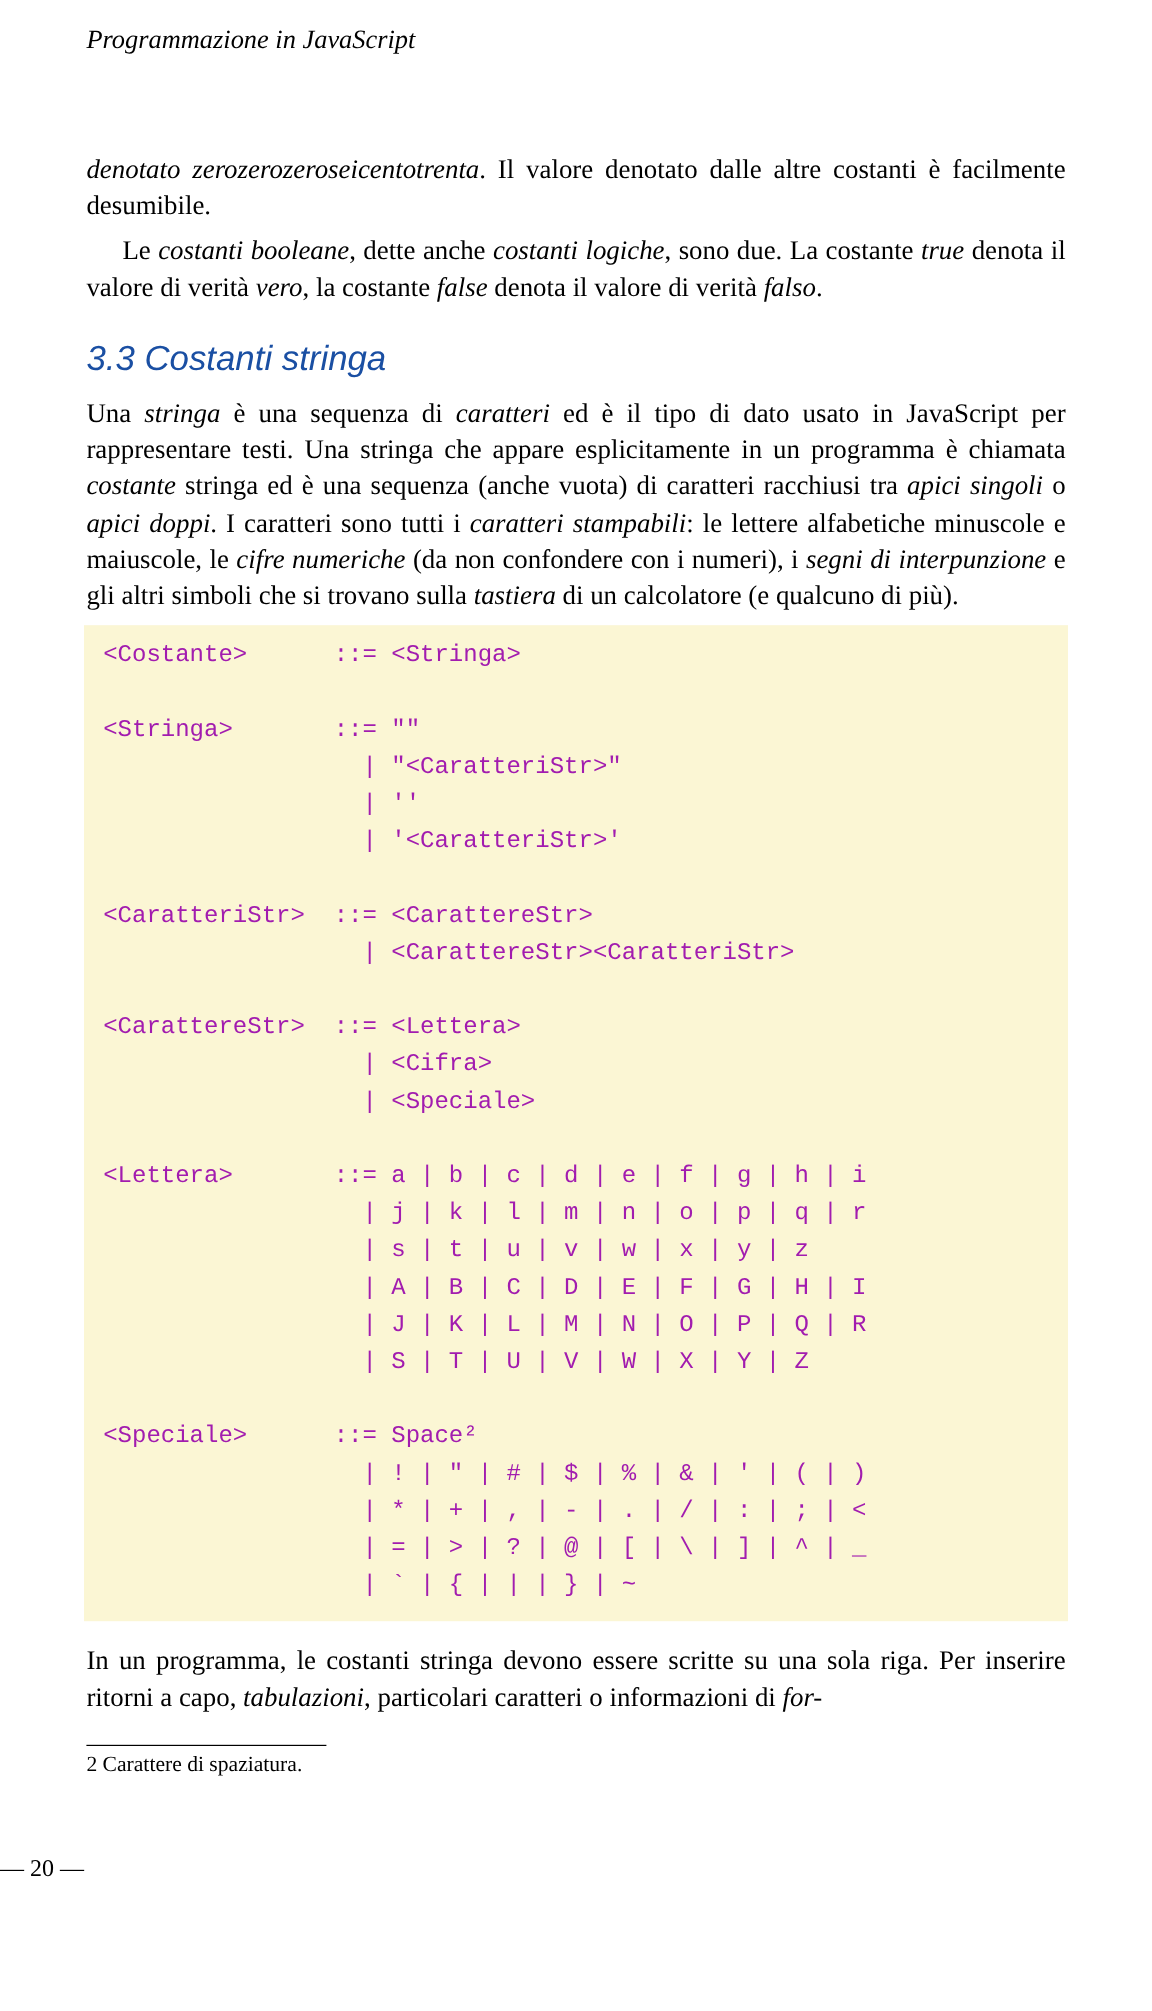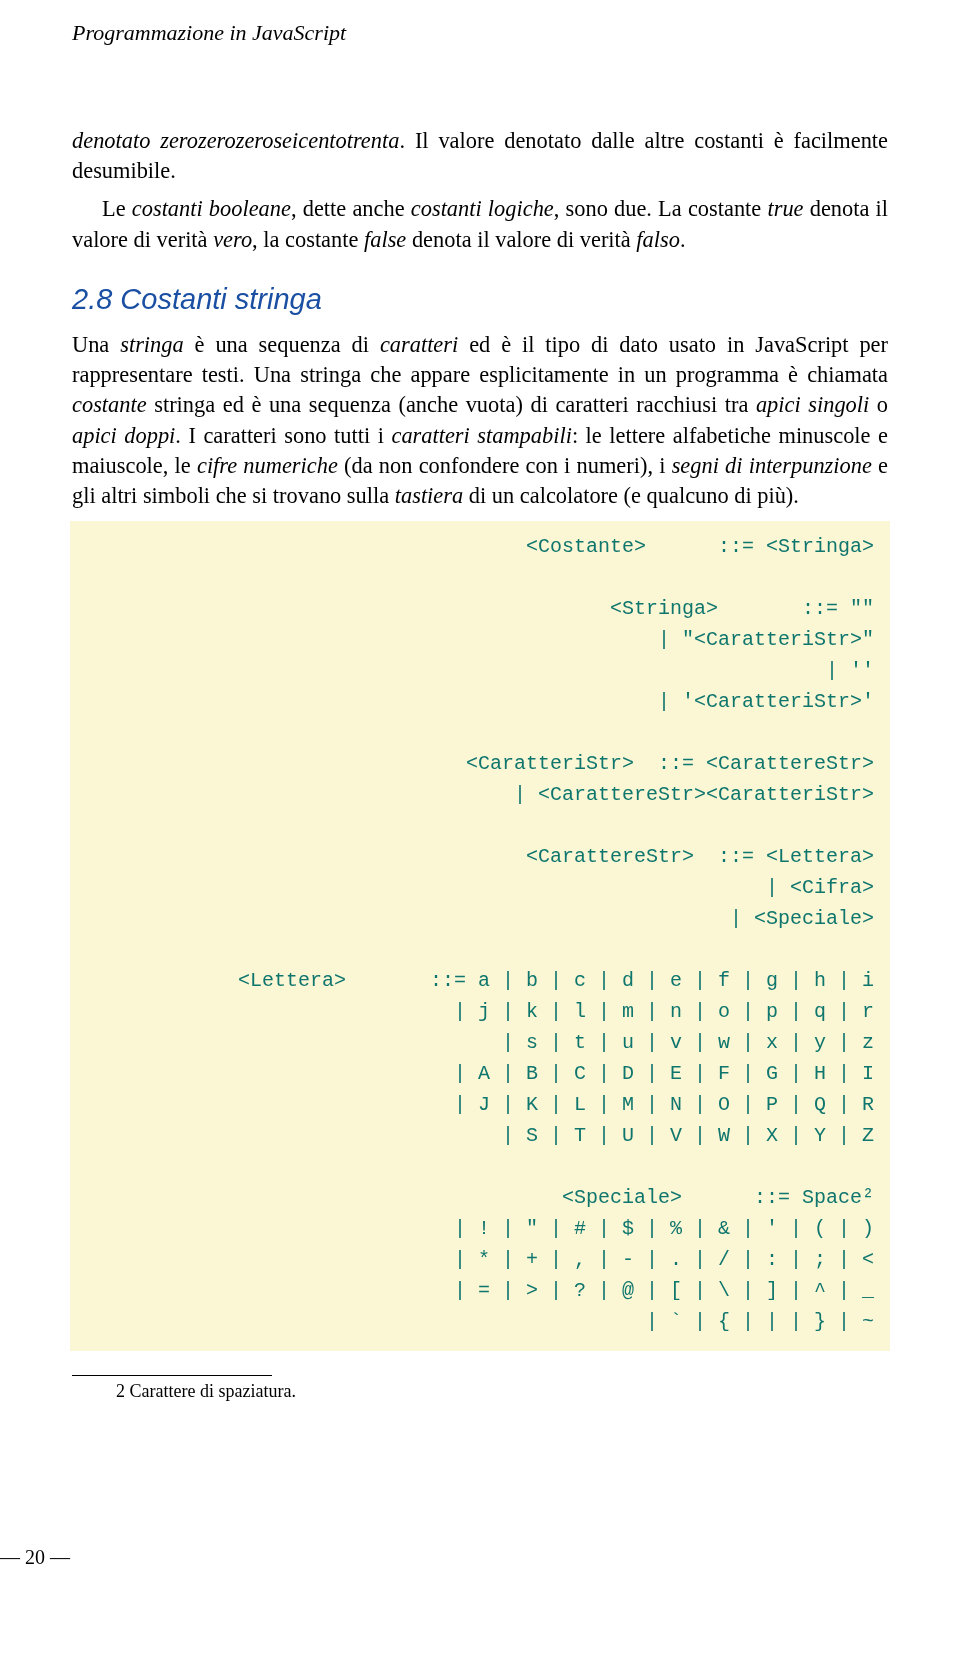--- a/index.html
+++ b/index.html
@@ -38,34 +38,32 @@
     font-size: 29px;
     margin: 28px 0 14px 0;
   }
   .codeblock {
     background: #fbf6d4;
     font-family: "Courier New", Courier, monospace;
     font-size: 20px;
     line-height: 1.55;
     padding: 10px 16px 14px 16px;
     white-space: pre;
-    color: #0f766e;
+    color: #a21caf;
     margin: 10px -2px 18px -2px;
-    text-align: right;
   }
   .footnote-rule {
     width: 200px;
     border: none;
     border-top: 1px solid #000;
     margin: 24px 0 4px 0;
   }
   .footnote {
     font-size: 18px;
     line-height: 1.3;
-    margin-left: 44px;
   }
   .pagenum {
     position: absolute;
     bottom: 20px;
     left: 0;
     width: 960px;
     font-size: 20px;
   }
 </style>
 </head>
@@ -76,21 +74,21 @@
   <div class="running-head">Programmazione in JavaScript</div>
 
   <p class="para">
     <span class="italic">denotato zerozerozeroseicentotrenta</span><span>. Il valore denotato dalle altre costanti è fa­cilmente desumibile.</span>
   </p>
 
   <p class="para">
     <span class="indent"></span><span>Le </span><span class="italic">costanti booleane</span><span>, dette anche </span><span class="italic">costanti logiche</span><span>, sono due. La costante </span><span class="italic">true</span><span> denota il valore di verità </span><span class="italic">vero</span><span>, la costante </span><span class="italic">false</span><span> denota il valore di verità </span><span class="italic">falso</span><span>.</span>
   </p>
 
-  <h2 class="section">2.8  Costanti stringa</h2>
+  <h2 class="section">3.3  Costanti stringa</h2>
 
   <p class="para">
     <span>Una </span><span class="italic">stringa</span><span> è una sequenza di </span><span class="italic">caratteri</span><span> ed è il tipo di dato usato in JavaScript per rappresentare testi. Una stringa che appare esplicitamente in un program­ma è chiamata </span><span class="italic">costante</span><span> stringa ed è una sequenza (anche vuota) di caratteri rac­chiusi tra </span><span class="italic">apici singoli</span><span> o </span><span class="italic">apici doppi</span><span>. I caratteri sono tutti i </span><span class="italic">caratteri stampabili</span><span>: le lettere alfabetiche minuscole e maiuscole, le </span><span class="italic">cifre numeriche</span><span> (da non confon­dere con i numeri), i </span><span class="italic">segni di interpunzione</span><span> e gli altri simboli che si trovano sul­la </span><span class="italic">tastiera</span><span> di un calcolatore (e qualcuno di più).</span>
   </p>
 
   <div class="codeblock">&lt;Costante&gt;      ::= &lt;Stringa&gt;
 
 &lt;Stringa&gt;       ::= ""
                   | "&lt;CaratteriStr&gt;"
                   | ''
@@ -109,19 +107,22 @@
                   | A | B | C | D | E | F | G | H | I
                   | J | K | L | M | N | O | P | Q | R
                   | S | T | U | V | W | X | Y | Z
 
 &lt;Speciale&gt;      ::= Space²
                   | ! | " | # | $ | % | &amp; | ' | ( | )
                   | * | + | , | - | . | / | : | ; | &lt;
                   | = | &gt; | ? | @ | [ | \ | ] | ^ | _
                   | ` | { | | | } | ~</div>
 
+  <p class="para">
+    <span>In un programma, le costanti stringa devono essere scritte su una sola riga. Per inserire ritorni a capo, </span><span class="italic">tabulazioni</span><span>, particolari caratteri o informazioni di </span><span class="italic">for-</span>
+  </p>
 
   <hr class="footnote-rule">
   <div class="footnote">2  Carattere di spaziatura.</div>
 
   <div class="pagenum">—  20  —</div>
 
 </div>
 
 </body></html>

